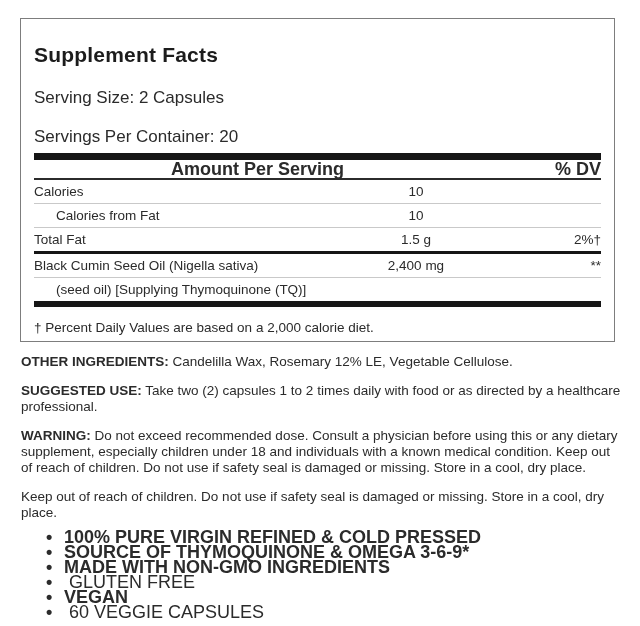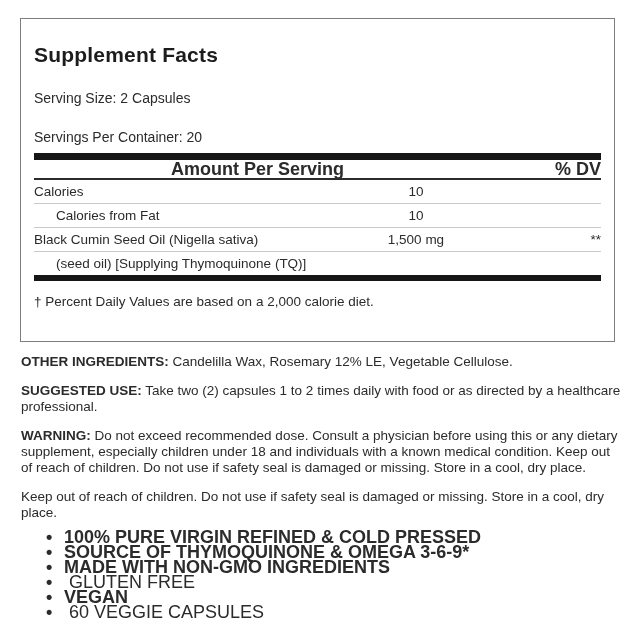--- a/index.html
+++ b/index.html
@@ -21,21 +21,21 @@
   }
   .facts-title {
     font-size: 21px;
     font-weight: bold;
     color: #1c1c1c;
     line-height: 24px;
     margin: 0 0 14px 0;
     letter-spacing: 0.2px;
   }
   .serving-line {
-    font-size: 14px;
+    font-size: 17px;
     line-height: 16px;
     margin-top: 23px;
   }
   .bar-thick {
     height: 7px;
     background: #161616;
     margin-top: 8px;
   }
   .bar-bottom {
     height: 6px;
@@ -119,24 +119,29 @@
     <div class="amount">10</div>
     <div class="dv"></div>
   </div>
 
   <div class="t-row">
     <div class="label indent">Calories from Fat</div>
     <div class="amount">10</div>
     <div class="dv"></div>
   </div>
 
+  <div class="t-row heavy-rule">
+    <div class="label">Total Fat</div>
+    <div class="amount">1.5 g</div>
+    <div class="dv">2%†</div>
+  </div>
 
   <div class="t-row">
     <div class="label">Black Cumin Seed Oil (Nigella sativa)</div>
-    <div class="amount">1,500 mg</div>
+    <div class="amount">2,400 mg</div>
     <div class="dv">**</div>
   </div>
 
   <div class="t-row no-rule">
     <div class="label indent">(seed oil) [Supplying Thymoquinone (TQ)]</div>
     <div class="amount"></div>
     <div class="dv"></div>
   </div>
 
   <div class="bar-bottom"></div>

